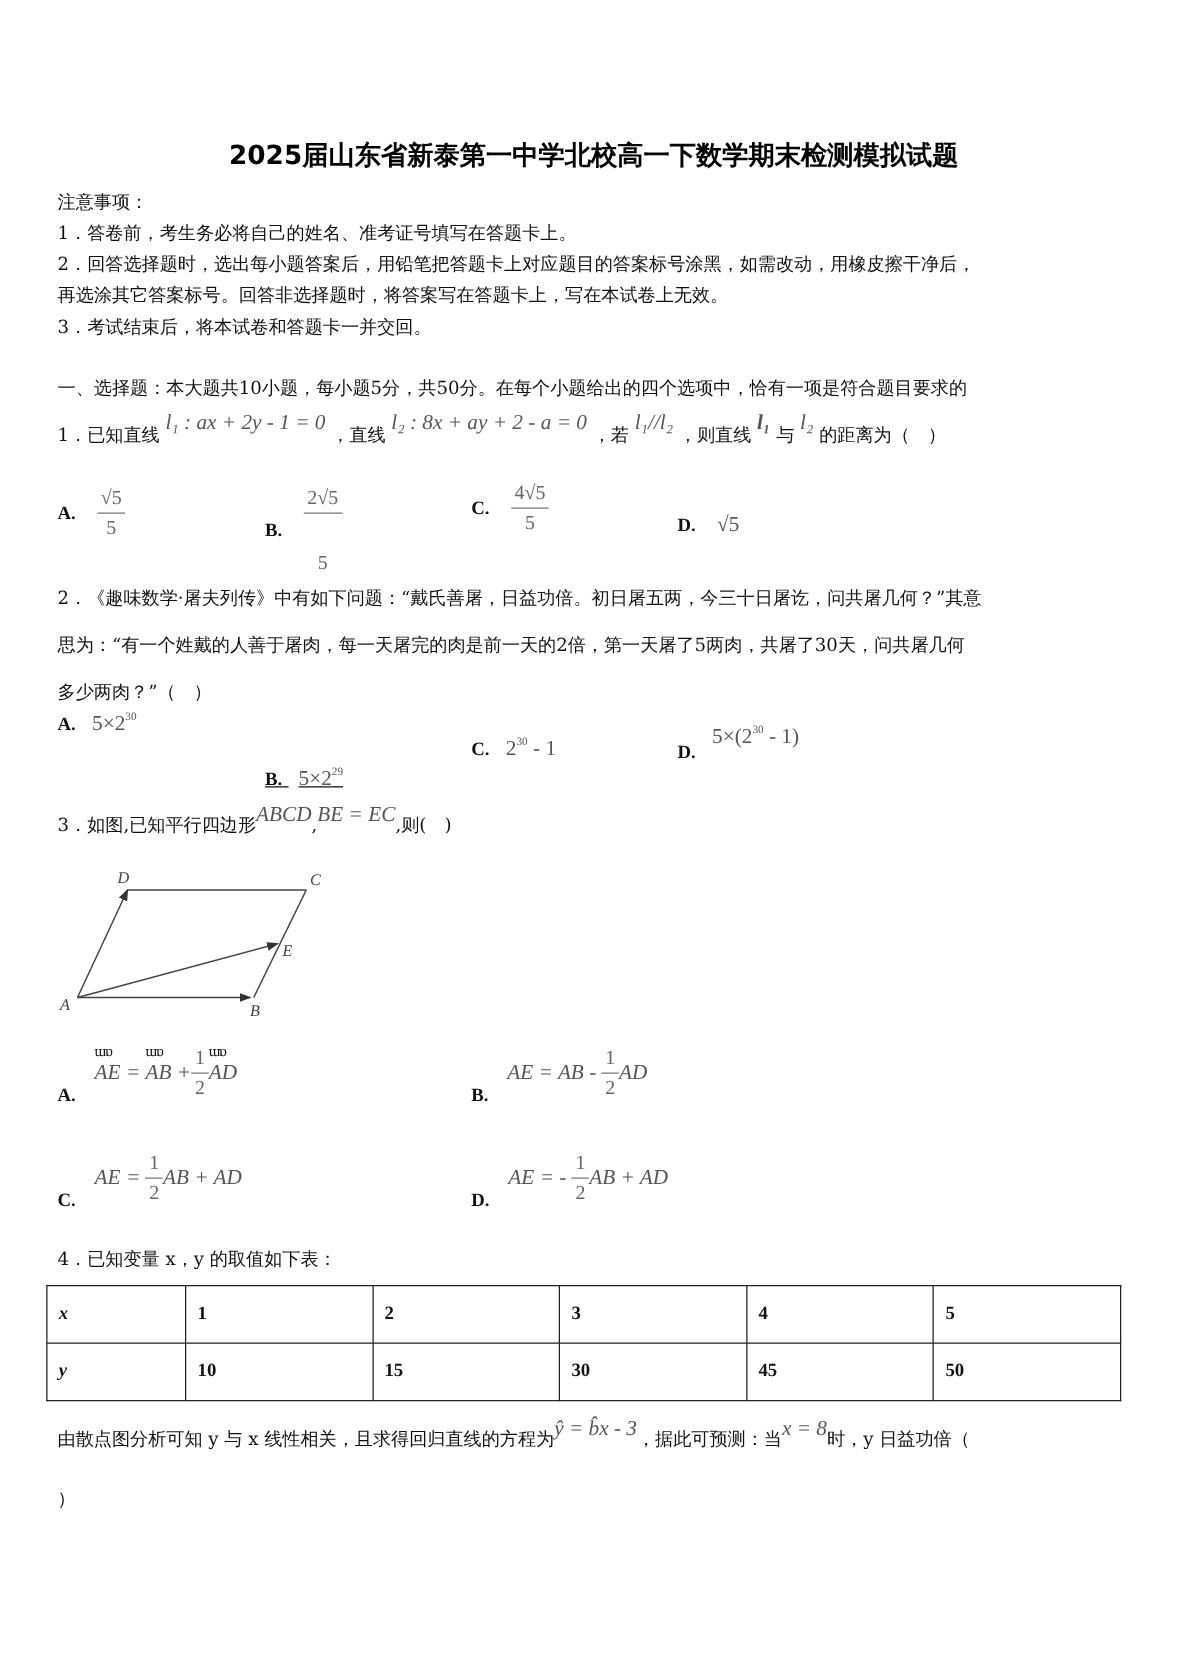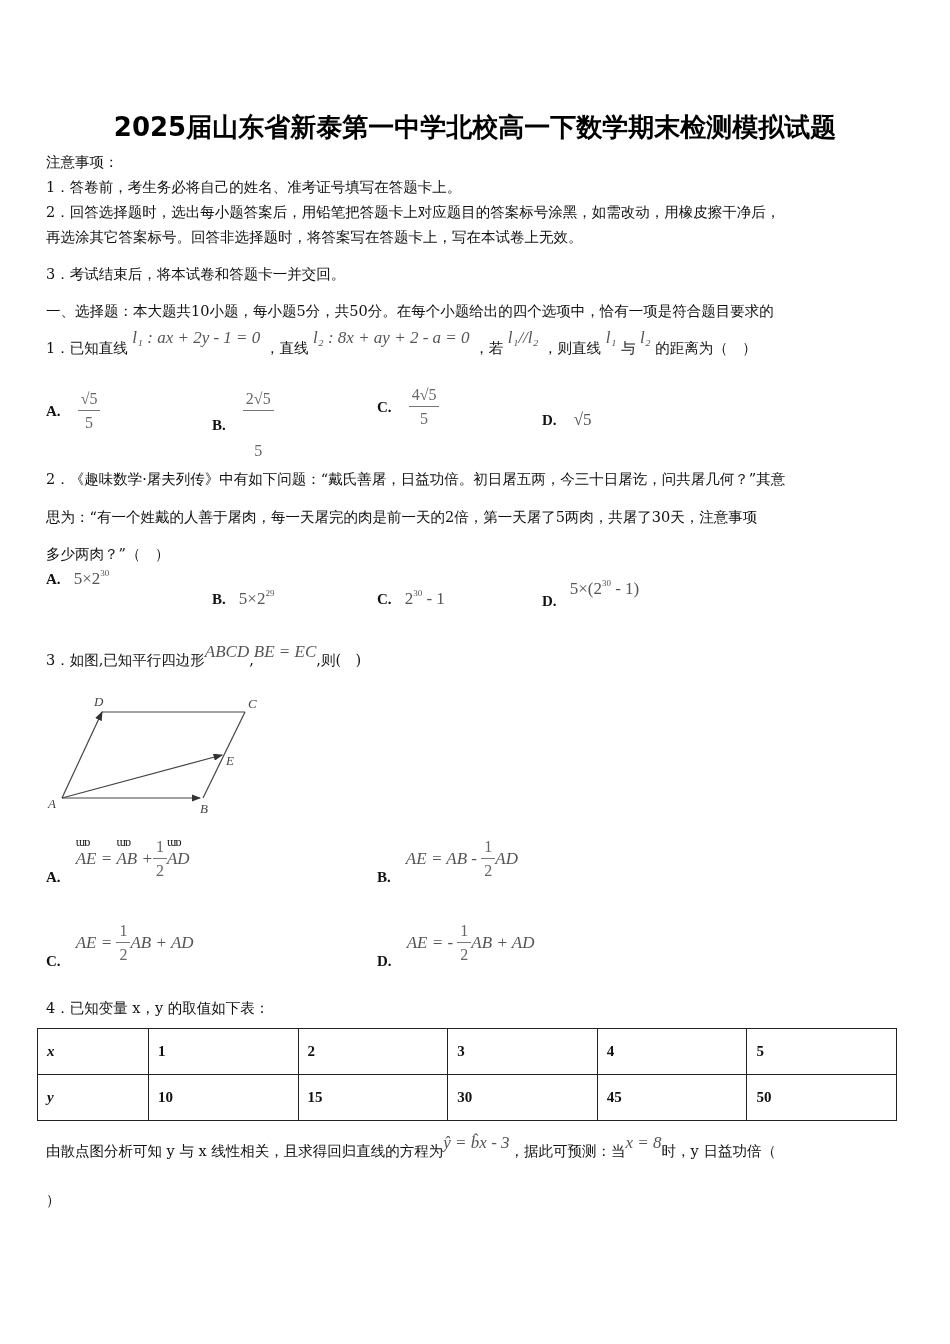--- a/index.html
+++ b/index.html
@@ -1,20 +1,20 @@
 <!DOCTYPE html>
 <html><head>
 <meta charset="utf-8">
 <style>
   html, body { margin: 0; padding: 0; background: #ffffff; }
   body { width: 950px; height: 1344px; position: relative; overflow: hidden;
          font-family: "DejaVu Serif", "Liberation Serif", serif; color: #111; }
   .abs { position: absolute; white-space: nowrap; }
   .title { left: 0; width: 950px; top: 110px; text-align: center;
-           font-family: "DejaVu Sans", "Liberation Sans", sans-serif; font-weight: bold; font-size: 26px; color: #000; }
+           font-family: "DejaVu Sans", "Liberation Sans", sans-serif; font-weight: bold; font-size: 21px; color: #000; }
   .t { font-size: 14.5px; line-height: 20px; color: #111; }
   .m { font-family: "Liberation Serif", "DejaVu Serif", serif; font-style: italic; color: #555; font-size: 17px; }
   .mn { font-family: "Liberation Serif", "DejaVu Serif", serif; color: #555; font-size: 17px; }
   .lbl { font-family: "Liberation Serif", serif; font-weight: bold; font-size: 15px; color: #111; }
   .frac { display: inline-flex; flex-direction: column; align-items: center; vertical-align: middle; color: #666;
           font-family: "Liberation Serif", serif; font-size: 16px; line-height: 18px; }
   .frac .num { border-bottom: 1px solid #777; padding: 0 3px 2px; }
   .frac .den { padding-top: 3px; }
   sup.s { font-size: 9px; vertical-align: 8px; }
   table.dt { position: absolute; left: 37px; top: 1028px; width: 860px; border-collapse: collapse; }
@@ -26,33 +26,33 @@
 </style>
 </head>
 <body>
 
 <div class="abs title">2025届山东省新泰第一中学北校高一下数学期末检测模拟试题</div>
 
 <div class="abs t" style="left:46px;top:152px;">注意事项：</div>
 <div class="abs t" style="left:46px;top:177px;">1．答卷前，考生务必将自己的姓名、准考证号填写在答题卡上。</div>
 <div class="abs t" style="left:46px;top:202px;">2．回答选择题时，选出每小题答案后，用铅笔把答题卡上对应题目的答案标号涂黑，如需改动，用橡皮擦干净后，</div>
 <div class="abs t" style="left:46px;top:227px;">再选涂其它答案标号。回答非选择题时，将答案写在答题卡上，写在本试卷上无效。</div>
-<div class="abs t" style="left:46px;top:264px;">3．考试结束后，将本试卷和答题卡一并交回。</div>
+<div class="abs t" style="left:46px;top:252px;">3．考试结束后，将本试卷和答题卡一并交回。</div>
 
 <div class="abs t" style="left:46px;top:301px;">一、选择题：本大题共10小题，每小题5分，共50分。在每个小题给出的四个选项中，恰有一项是符合题目要求的</div>
 
 <div class="abs t" style="left:46px;top:338px;">
   <span>1．已知直线</span>
   <span class="m" style="position:relative;top:-10px;">l₁ : ax + 2y - 1 = 0</span>
   <span>，直线</span>
   <span class="m" style="position:relative;top:-10px;">l₂ : 8x + ay + 2 - a = 0</span>
   <span>，若</span>
   <span class="m" style="position:relative;top:-10px;">l₁//l₂</span>
   <span>，则直线</span>
-  <span class="m" style="position:relative;top:-10px;">l₁</span>
+  <span class="m" style="position:relative;top:-10px;font-weight:bold;">l₁</span>
   <span>与</span>
   <span class="m" style="position:relative;top:-10px;">l₂</span>
   <span>的距离为（　）</span>
 </div>
 
 <div class="abs" style="left:46px;top:390px;">
   <span class="lbl">A.</span>
   <span class="frac" style="margin-left:12px;">
       <span class="num">√5</span>
       <span class="den">5</span>
@@ -71,28 +71,28 @@
       <span class="num">4√5</span>
       <span class="den">5</span>
     </span>
 </div>
 <div class="abs" style="left:542px;top:410px;">
   <span class="lbl">D.</span>
   <span class="mn" style="margin-left:12px;">√5</span>
 </div>
 
 <div class="abs t" style="left:46px;top:469px;">2．《趣味数学·屠夫列传》中有如下问题：“戴氏善屠，日益功倍。初日屠五两，今三十日屠讫，问共屠几何？”其意</div>
-<div class="abs t" style="left:46px;top:507px;">思为：“有一个姓戴的人善于屠肉，每一天屠完的肉是前一天的2倍，第一天屠了5两肉，共屠了30天，注意事项</div>
+<div class="abs t" style="left:46px;top:507px;">思为：“有一个姓戴的人善于屠肉，每一天屠完的肉是前一天的2倍，第一天屠了5两肉，共屠了30天，问共屠几何</div>
 <div class="abs t" style="left:46px;top:544px;">多少两肉？”（　）</div>
 
 <div class="abs" style="left:46px;top:568px;">
   <span class="lbl">A.</span>
   <span class="mn" style="margin-left:8px;"><span>5×2</span><sup class="s">30</sup><span></span></span>
 </div>
-<div class="abs" style="left:212px;top:588px;">
+<div class="abs" style="left:212px;top:612px;text-decoration:underline;">
   <span class="lbl">B.</span>
   <span class="mn" style="margin-left:8px;"><span>5×2</span><sup class="s">29</sup><span></span></span>
 </div>
 <div class="abs" style="left:377px;top:588px;">
   <span class="lbl">C.</span>
   <span class="mn" style="margin-left:8px;margin-top:48px;"><span>2</span><sup class="s">30</sup><span> - 1</span></span>
 </div>
 <div class="abs" style="left:542px;top:578px;">
   <span class="lbl" style="position:relative;top:12px;">D.</span>
   <span class="mn" style="margin-left:8px;"><span>5×(2</span><sup class="s">30</sup><span> - 1)</span></span>

